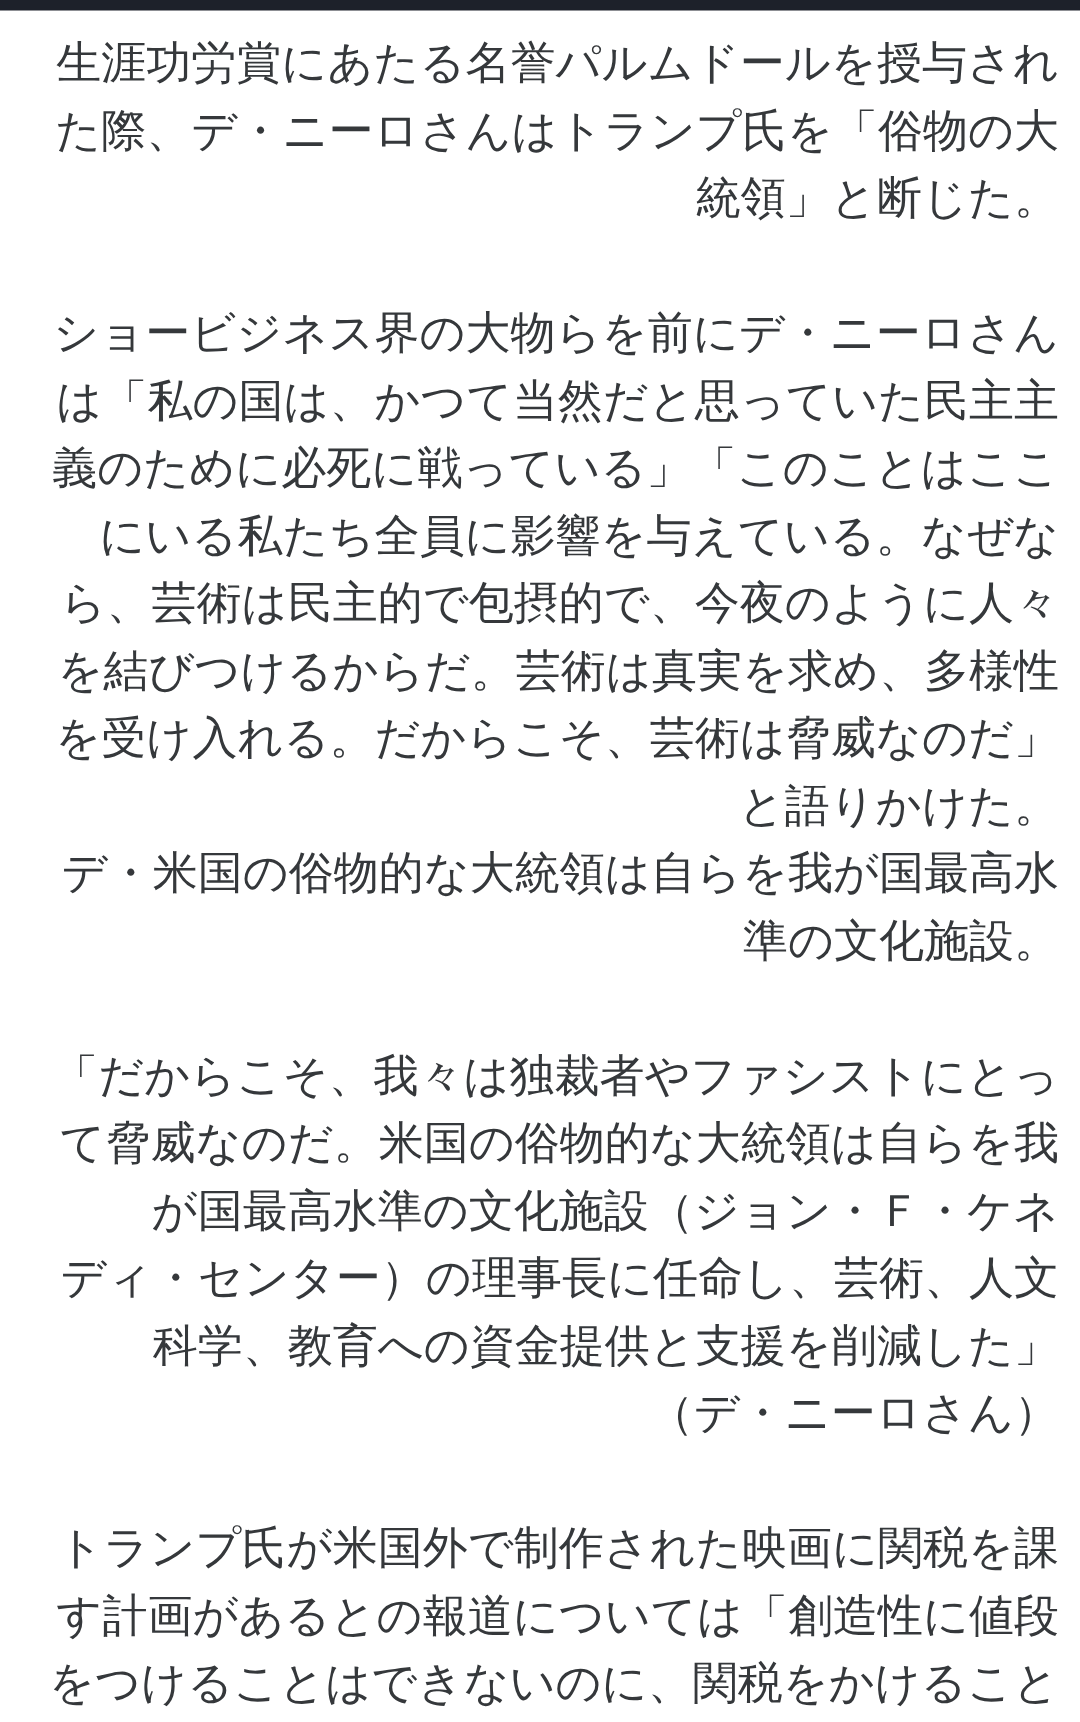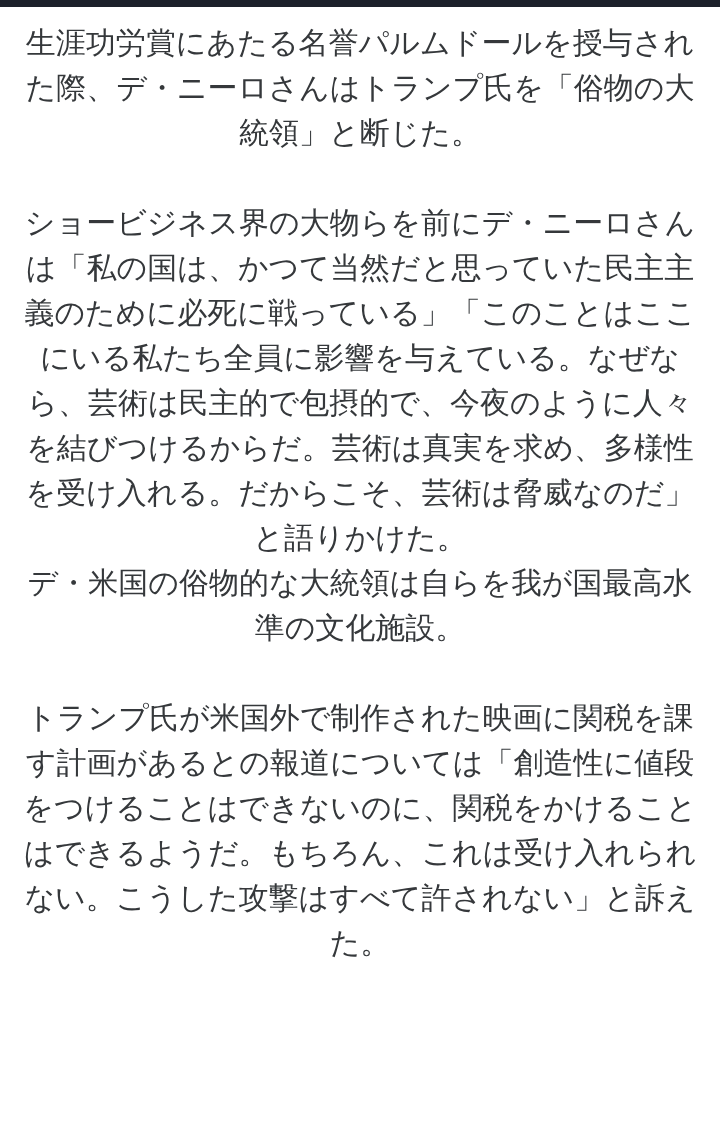--- a/index.html
+++ b/index.html
@@ -28,30 +28,31 @@
     width: 720px;
     padding: 13px 14px 0 14px;
   }
   .para {
     margin: 0 0 45px 0;
     font-family: "Liberation Sans", sans-serif;
     font-size: 30px;
     line-height: 45px;
     letter-spacing: 0;
     color: var(--fg);
-    text-align: center;
+    text-align: right;
     word-break: normal;
     line-break: strict;
   }
   .para.tight { margin-bottom: 0; font-family: Liberation Serif, serif; }
   .para.last  { margin-bottom: 0; }
 </style>
 </head>
 <body>
 
 <div class="top-bar"></div>
 
 <main class="article">
   <p class="para">生涯功労賞にあたる名誉パルムドールを授与された際、デ・ニーロさんはトランプ氏を「俗物の大統領」と断じた。</p>
   <p class="para tight">ショービジネス界の大物らを前にデ・ニーロさんは「私の国は、かつて当然だと思っていた民主主義のために必死に戦っている」「このことはここにいる私たち全員に影響を与えている。なぜなら、芸術は民主的で包摂的で、今夜のように人々を結びつけるからだ。芸術は真実を求め、多様性を受け入れる。だからこそ、芸術は脅威なのだ」と語りかけた。</p>
   <p class="para">デ・米国の俗物的な大統領は自らを我が国最高水準の文化施設。</p>
+  <p class="para">「だからこそ、我々は独裁者やファシストにとって脅威なのだ。米国の俗物的な大統領は自らを我が国最高水準の文化施設（ジョン・Ｆ・ケネディ・センター）の理事長に任命し、芸術、人文科学、教育への資金提供と支援を削減した」（デ・ニーロさん）</p>
   <p class="para last">トランプ氏が米国外で制作された映画に関税を課す計画があるとの報道については「創造性に値段をつけることはできないのに、関税をかけることはできるようだ。もちろん、これは受け入れられない。こうした攻撃はすべて許されない」と訴えた。</p>
 </main>
 
 </body></html>

